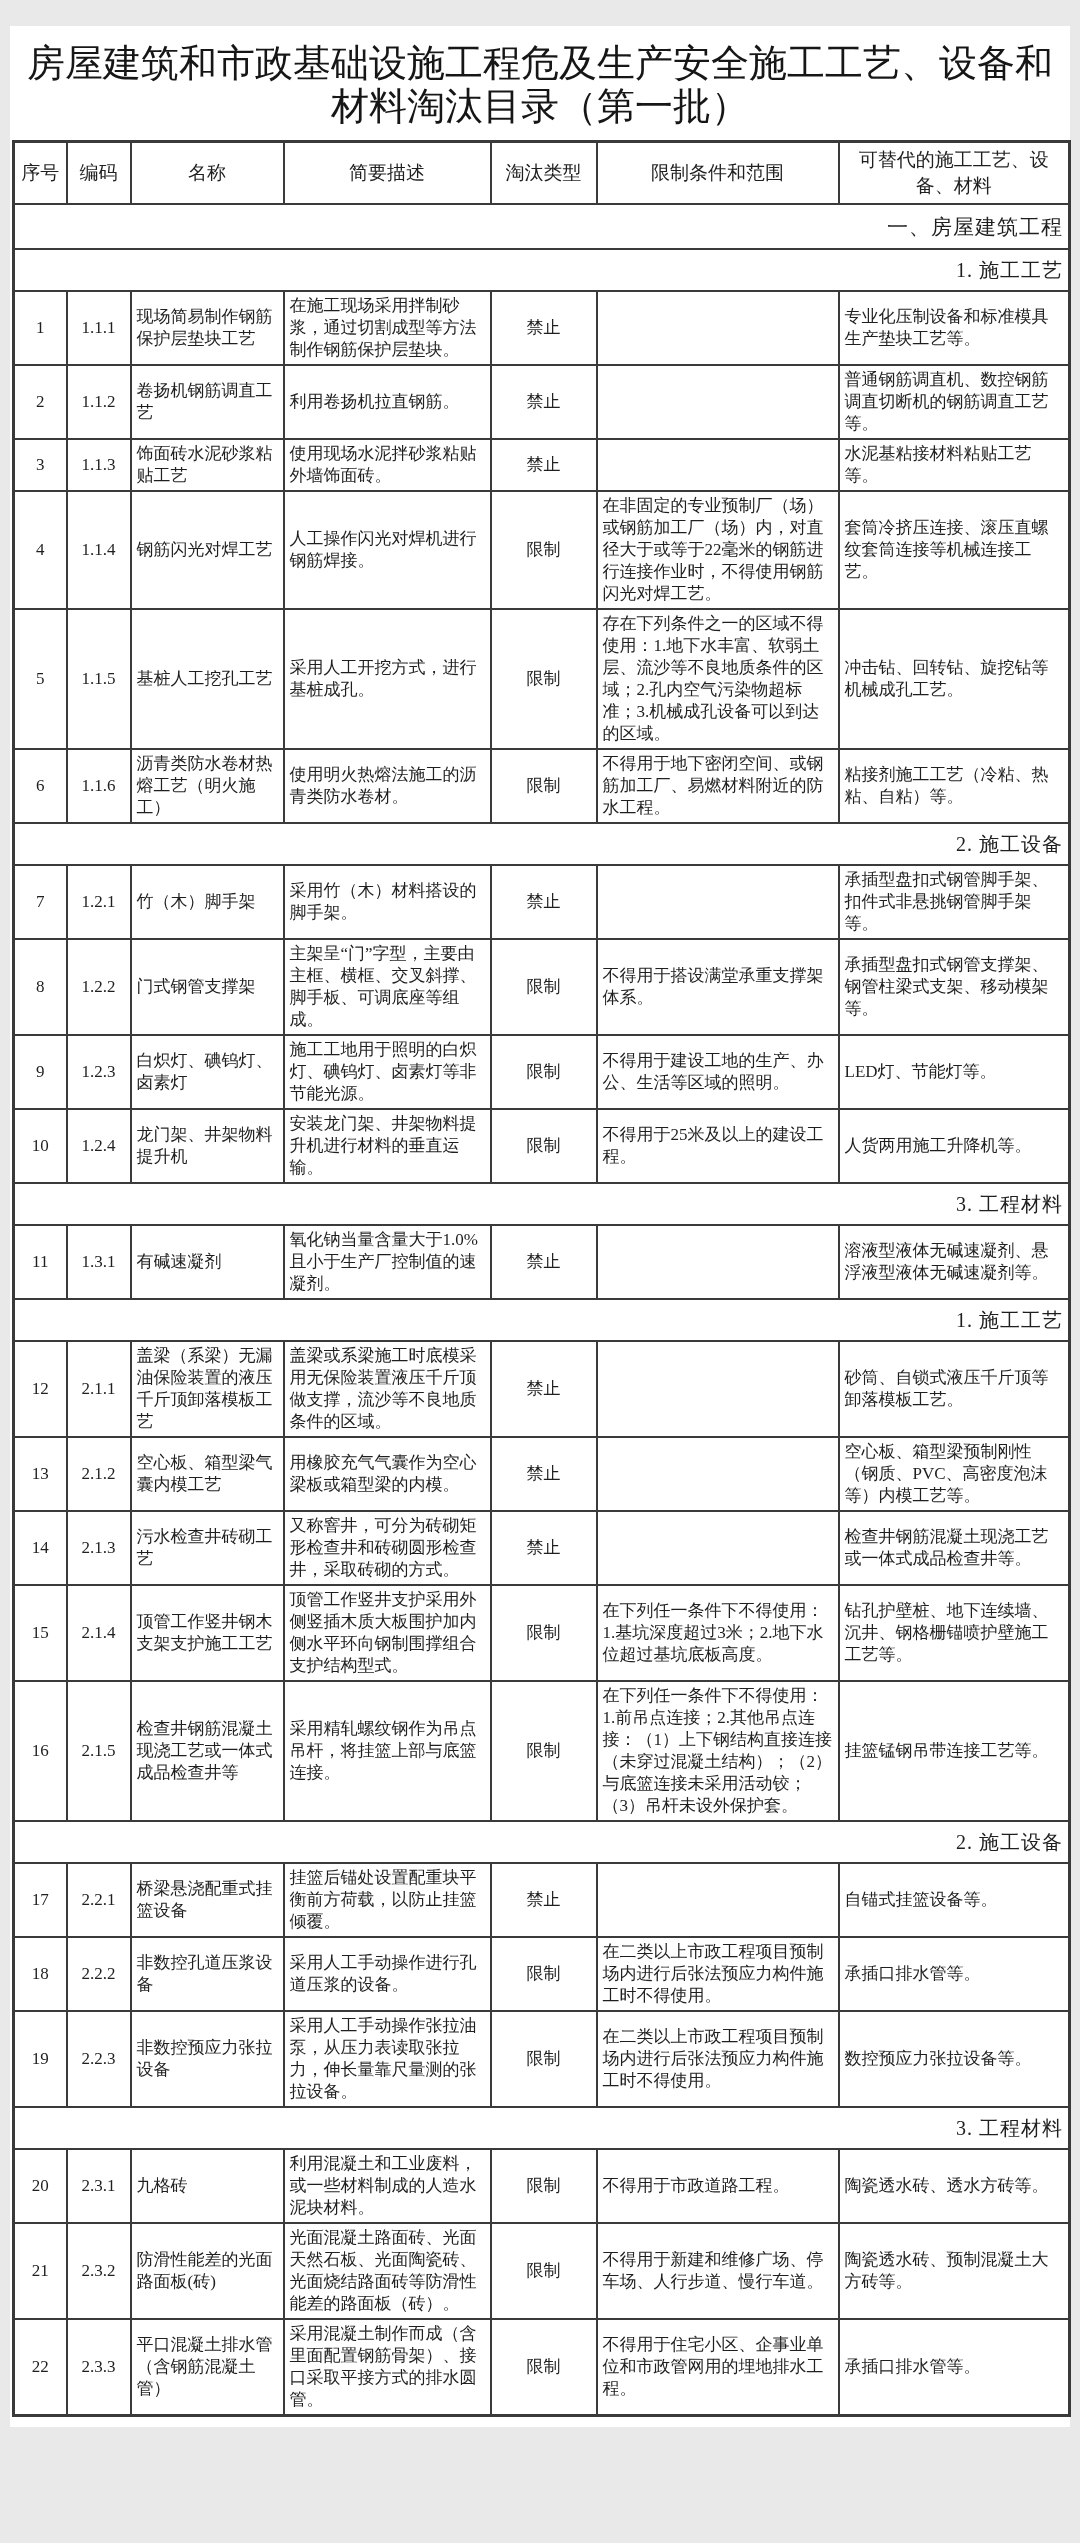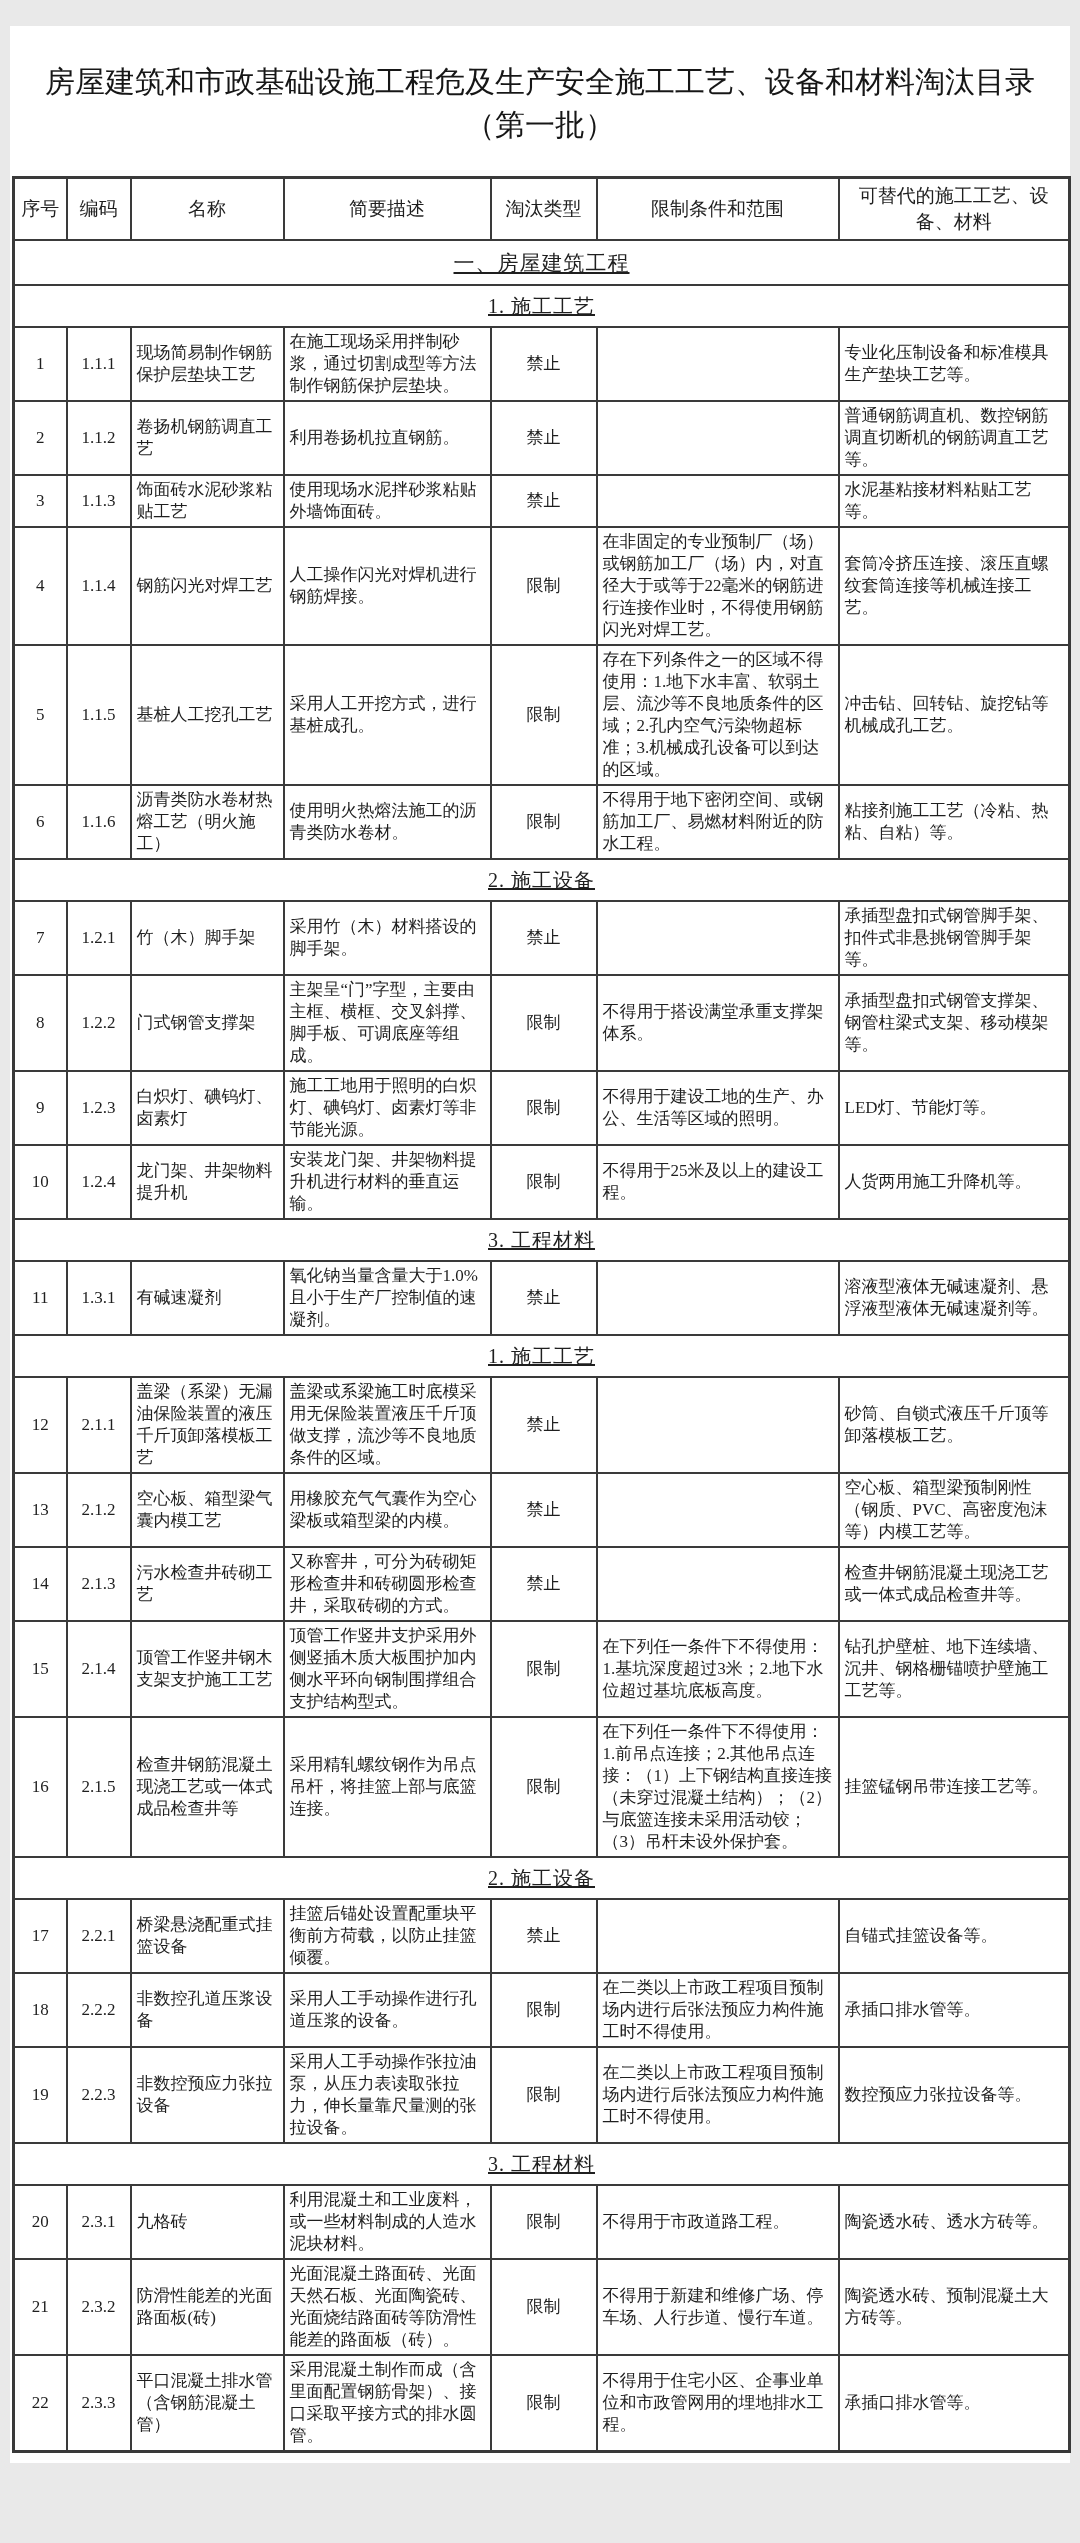--- a/index.html
+++ b/index.html
@@ -17,22 +17,22 @@
     color:var(--ink);
   }
   .page{
     margin:26px 10px 0 10px;
     width:1060px;
     background:var(--page);
     padding:14px 2px 10px 2px;
   }
   .doc-title{
     width:1036px;
-    margin:18px auto;
-    font-size:30px;
+    margin:0 auto;
+    font-size:38px;
     line-height:43px;
     text-align:center;
     font-weight:400;
     color:#161616;
     padding:2px 0 12px 0;
   }
   table.catalog{
     width:1056px;
     margin:0 auto;
     border-collapse:collapse;
@@ -52,25 +52,24 @@
   }
   table.catalog th{
     font-size:19px;
     line-height:26px;
     text-align:center;
     height:62px;
     padding:4px 6px;
   }
   td.center{text-align:center;}
   tr.section-row td{
-    text-align:center;
+    text-align:right;
     font-size:20px;
     height:42px;
     letter-spacing:1px;
-    text-decoration:underline;
   }
   tr.section-row.level1 td{
     font-size:21px;
     height:45px;
   }
   td.red{color:var(--red);}
 </style>
 </head>
 <body>
 

